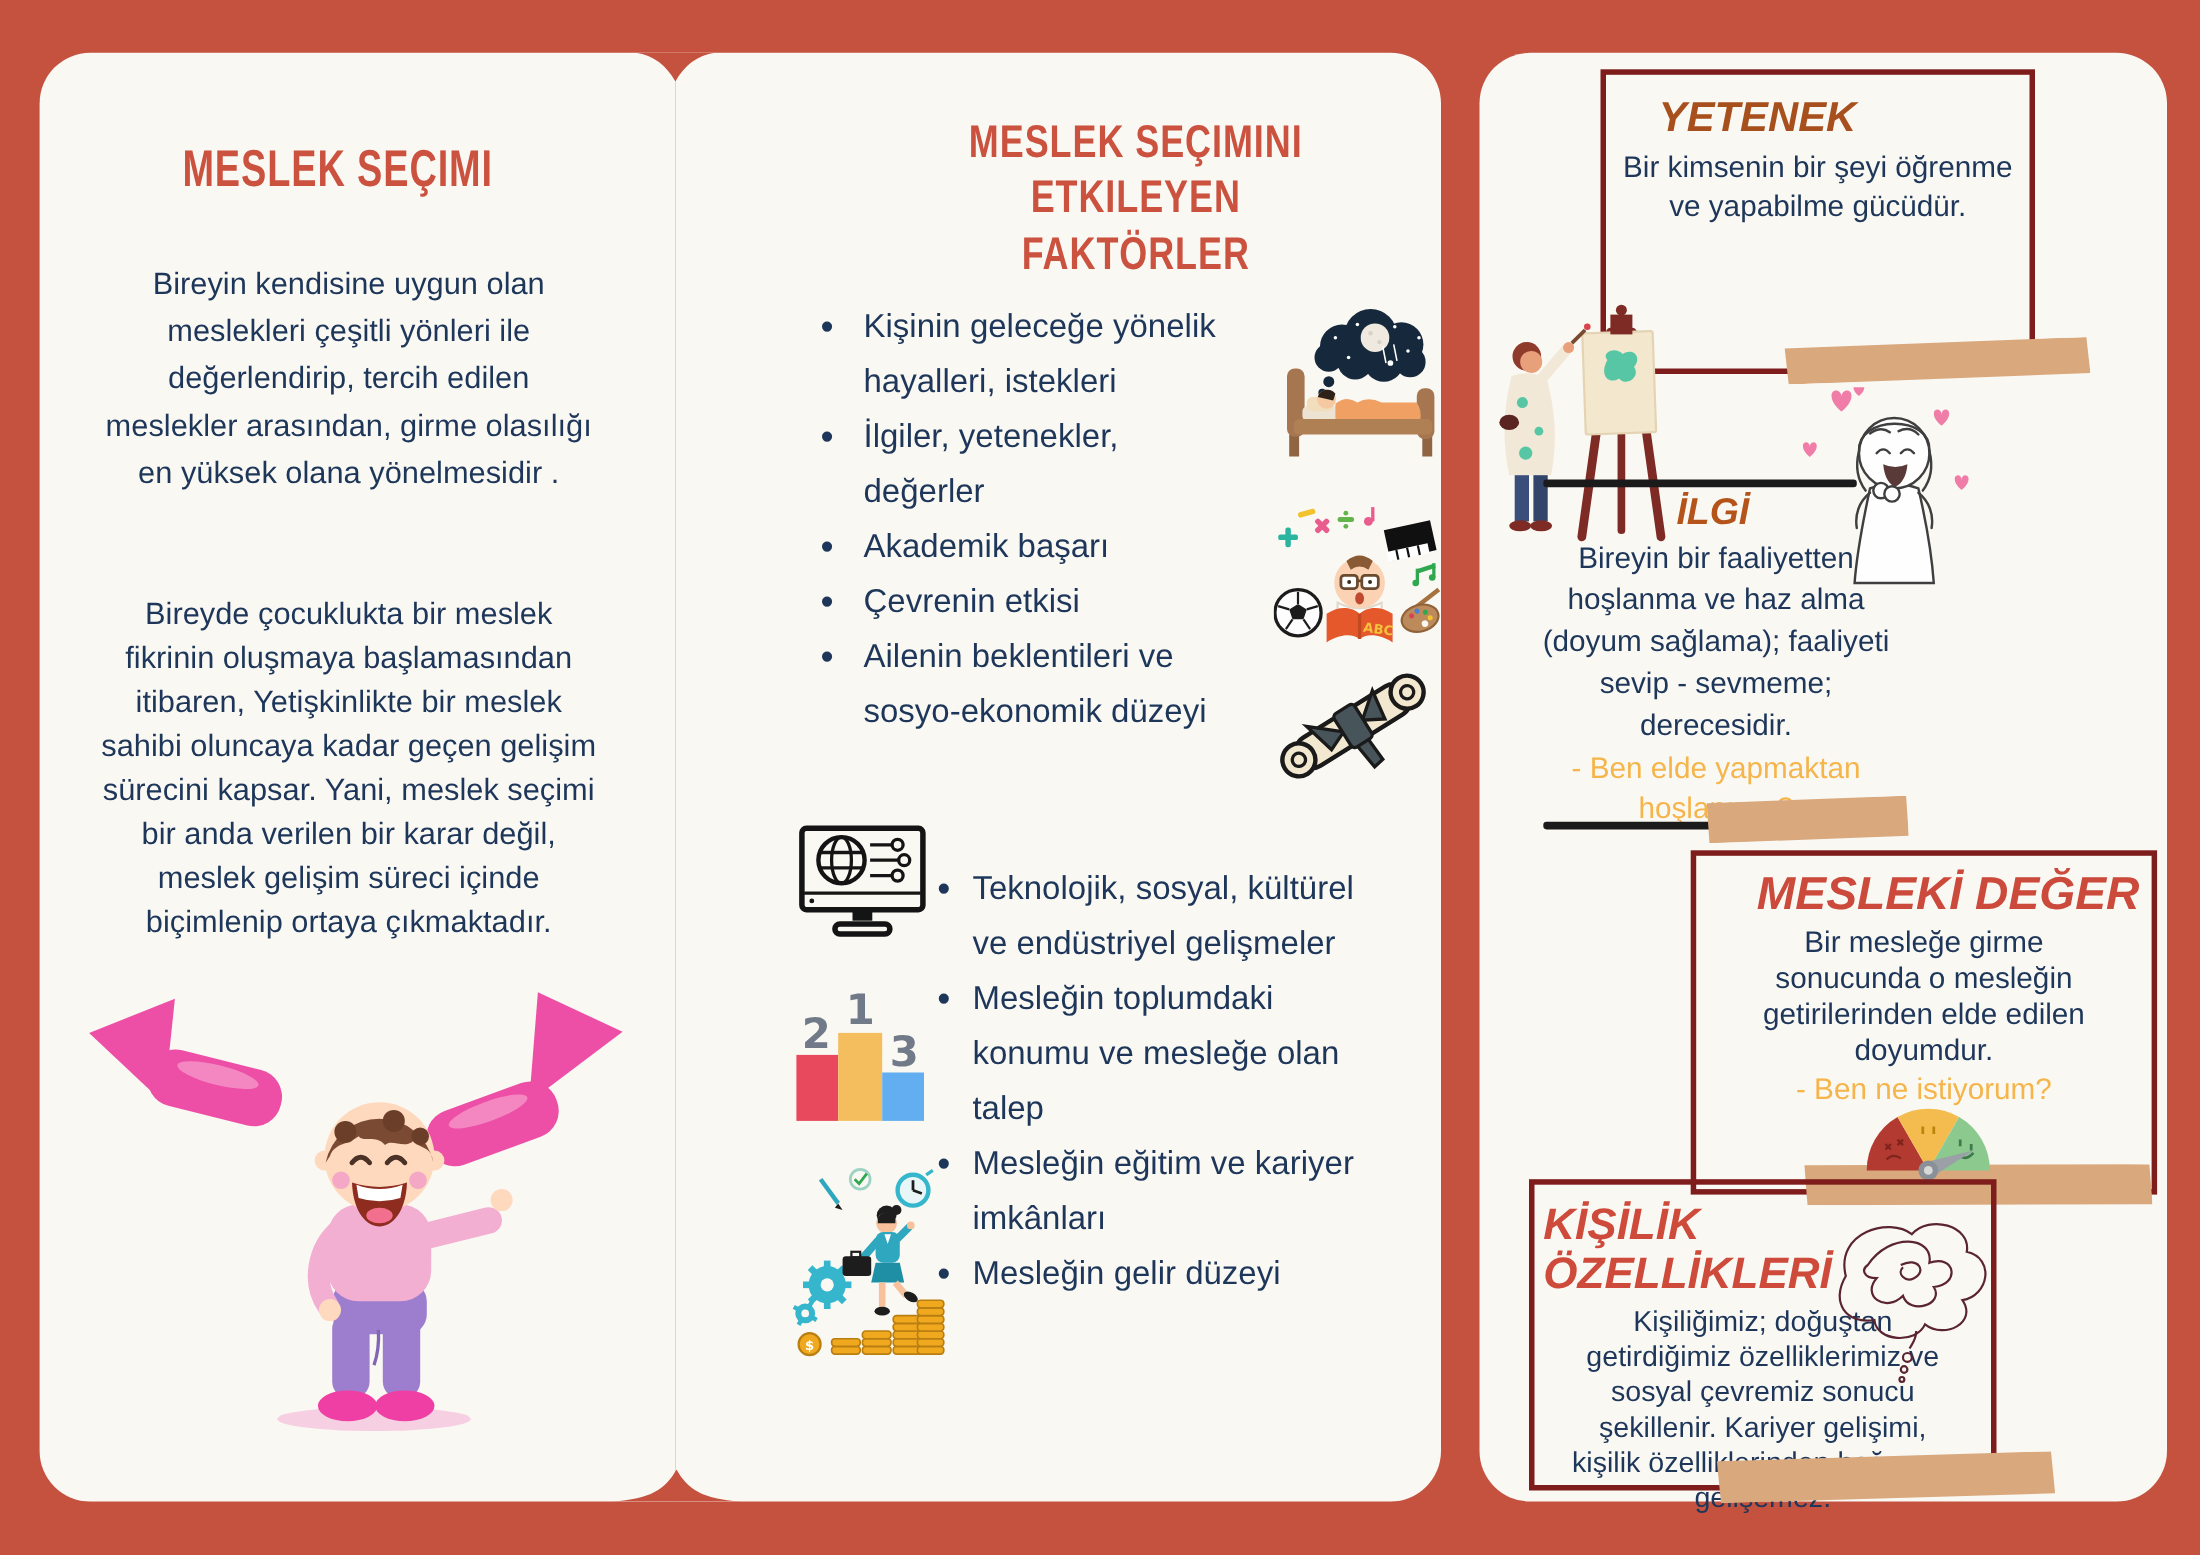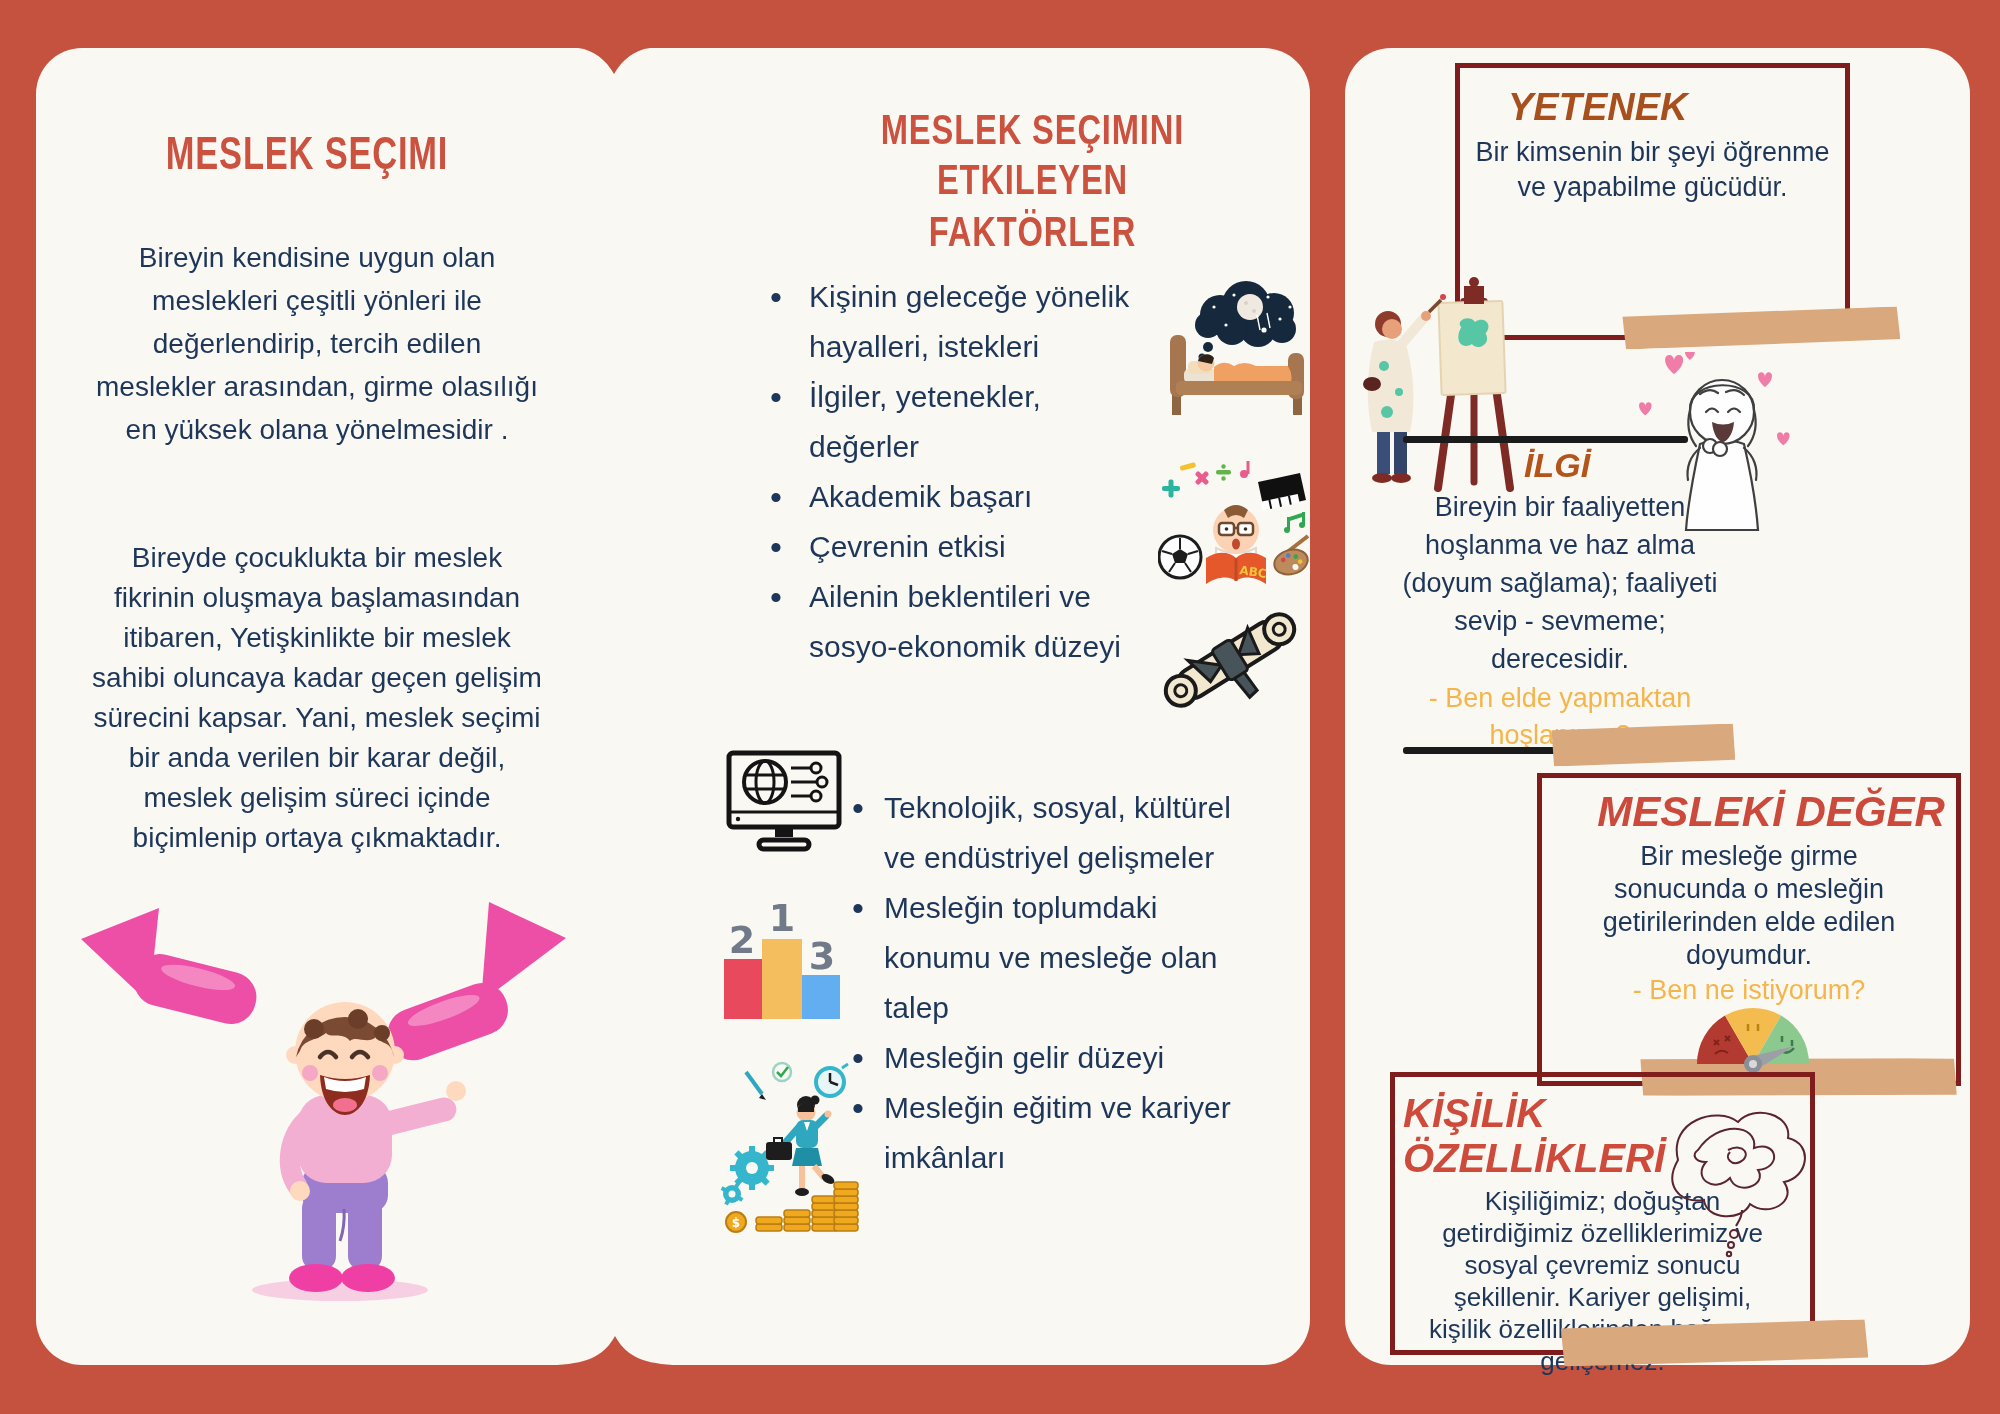--- a/index.html
+++ b/index.html
@@ -102,21 +102,21 @@
     <circle cx="70" cy="78" r="8" fill="#F5A8C6"></circle>
     <circle cx="140" cy="78" r="8" fill="#F5A8C6"></circle>
     <path d="M80 80 Q105 88 130 80 C129 108 116 120 105 120 C94 120 81 108 80 80 Z" fill="#8E2C20"></path>
     <path d="M84 82 Q105 90 126 82 L124 94 Q105 100 86 94 Z" fill="#FFFFFF"></path>
     <ellipse cx="105" cy="110" rx="12" ry="7" fill="#F2708E"></ellipse>
   </svg>
 
   <div class="abs marker-title preline" style="left:790px;top:104px;width:485px;font-size:38px;transform:scale(0.86,1.1);transform-origin:center top;">MESLEK SEÇIMINI ETKILEYEN
 FAKTÖRLER</div>
 
-  <ul class="blist blist-top abs" style="left:764px;top:272px;width:440px;">
+  <ul class="blist blist-top abs" style="left:740px;top:272px;width:440px;">
     <li>Kişinin geleceğe yönelik
 hayalleri, istekleri</li>
     <li>İlgiler, yetenekler,
 değerler</li>
     <li>Akademik başarı</li>
     <li>Çevrenin etkisi</li>
     <li>Ailenin beklentileri ve
 sosyo-ekonomik düzeyi</li>
   </ul>
 
@@ -340,23 +340,23 @@
     <ellipse cx="84" cy="132" rx="7" ry="4" fill="#1D1D1D"></ellipse>
     <ellipse cx="110" cy="119" rx="7" ry="4" transform="rotate(30 110 119)" fill="#1D1D1D"></ellipse>
   </svg>
 
   <ul class="blist blist-bot abs" style="left:852px;top:783px;width:470px;">
     <li>Teknolojik, sosyal, kültürel
 ve endüstriyel gelişmeler</li>
     <li>Mesleğin toplumdaki
 konumu ve mesleğe olan
 talep</li>
-    <li>Mesleğin gelir düzeyi</li>
     <li>Mesleğin eğitim ve kariyer
 imkânları</li>
+    <li>Mesleğin gelir düzeyi</li>
   </ul>
 
   <div class="secbox" style="left:1455px;top:63px;width:385px;height:267px;">
     <div class="sec-title" style="margin:18px 0 6px 48px;font-size:38px;color:#A7501E;">YETENEK</div>
     <div class="navy preline centered" style="font-size:27px;line-height:35px;">Bir kimsenin bir şeyi öğrenme
 ve yapabilme gücüdür.</div>
   </div>
   <div class="tape" style="left:1620px;top:310px;width:280px;height:36px;transform:rotate(-1.5deg);"></div>
 
   <svg class="abs" style="left:1352px;top:232px;" width="175" height="270" viewBox="0 0 175 270">

